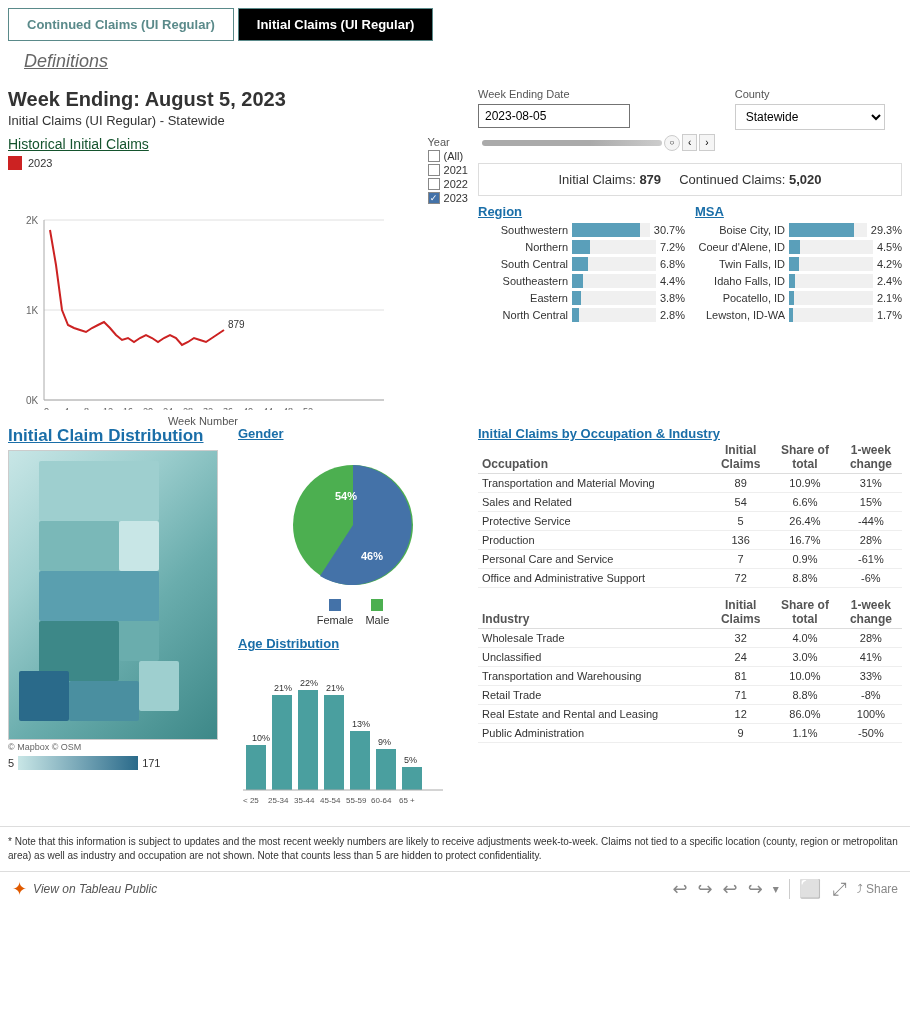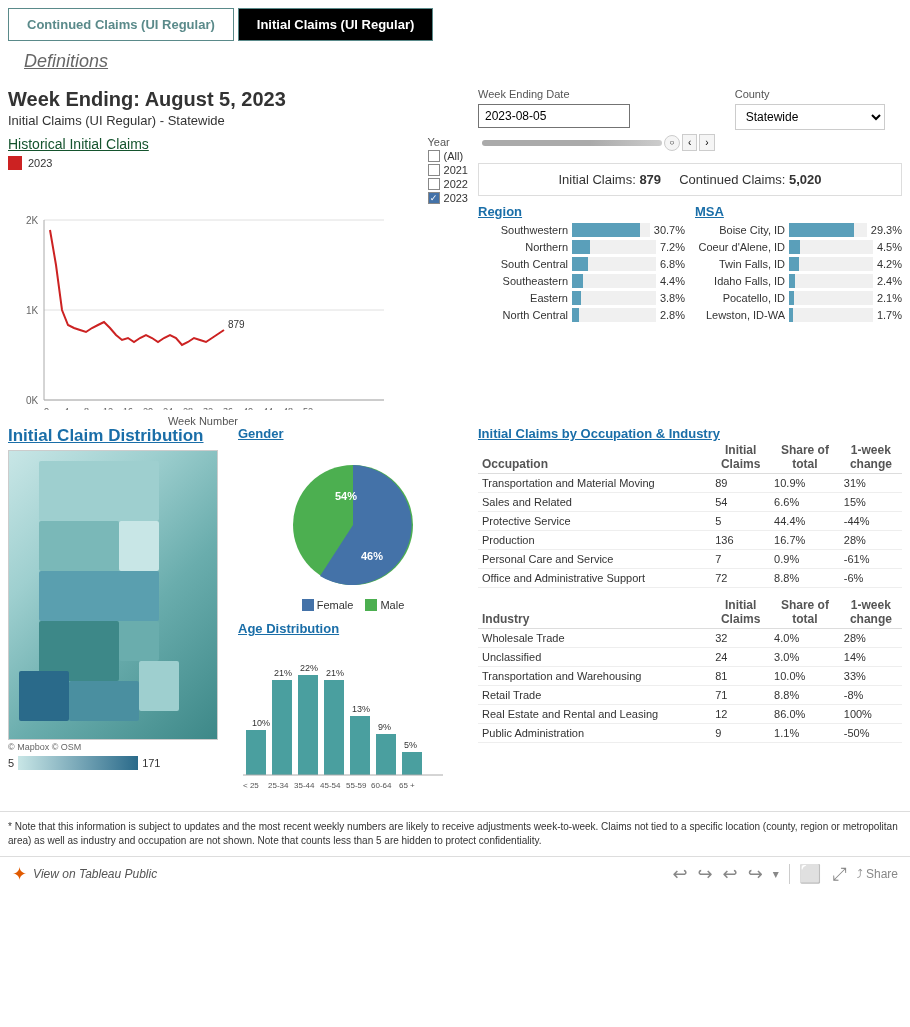--- a/index.html
+++ b/index.html
@@ -58,34 +58,34 @@
     .map-title { color: #1a6ea8; font-size: 17px; font-weight: bold; text-decoration: underline; margin-bottom: 4px; }
     .map-placeholder { width: 210px; height: 290px; background: linear-gradient(135deg, #c8e6e6 0%, #9ecfcf 30%, #6aadad 60%, #3d8888 100%); position: relative; border: 1px solid #ccc; }
     .map-attribution { font-size: 9px; color: #666; margin-top: 2px; }
     .map-legend { display: flex; align-items: center; gap: 4px; margin-top: 4px; font-size: 11px; }
     .map-legend-grad { width: 120px; height: 14px; background: linear-gradient(to right, #c8e6e6, #2a6a8a); }
 
     .gender-age-section { flex: 0 0 230px; margin-left: 10px; }
     .gender-title { color: #1a6ea8; font-size: 13px; font-weight: bold; text-decoration: underline; margin-bottom: 4px; }
 
     .gender-legend { display: flex; gap: 12px; justify-content: center; margin-top: 4px; font-size: 11px; }
-    .gender-legend-item { display: flex; align-items: center; gap: 3px; }
+    .gender-legend-item { display: flex; align-items: center; gap: 3px; flex-direction: column; }
     .gender-box { width: 12px; height: 12px; }
 
     .age-title { color: #1a6ea8; font-size: 13px; font-weight: bold; text-decoration: underline; margin-top: 10px; margin-bottom: 4px; }
 
     
     .occupation-section { flex: 1; margin-left: 10px; }
     .occ-title { color: #1a6ea8; font-size: 13px; font-weight: bold; text-decoration: underline; }
 
     table { width: 100%; border-collapse: collapse; font-size: 11px; }
     th { font-size: 12px; color: #555; padding: 2px 4px; border-bottom: 1px solid #ddd; text-align: center; vertical-align: bottom; }
     td { padding: 3px 4px; border-bottom: 1px solid #eee; }
     td:first-child { font-weight: normal; }
-    td:not(:first-child) { text-align: left; }
+    td:not(:first-child) { text-align: center; }
 
     .note-text { font-size: 10px; color: #333; padding: 8px; border-top: 1px solid #ddd; margin-top: 8px; line-height: 1.4; }
 
     .footer { display: flex; align-items: center; justify-content: space-between; padding: 6px 12px; border-top: 1px solid #ddd; }
     .tableau-brand { display: flex; align-items: center; gap: 6px; font-size: 12px; color: #555; }
     .footer-nav { display: flex; gap: 10px; align-items: center; }
     .footer-btn { font-size: 18px; color: #888; cursor: pointer; }
   </style>
 </head>
 <body>
@@ -411,21 +411,21 @@
           </tr>
           <tr>
             <td>Sales and Related</td>
       <td>54</td>
       <td>6.6%</td>
       <td>15%</td>
           </tr>
           <tr>
             <td>Protective Service</td>
       <td>5</td>
-      <td>44.4%</td>
+      <td>26.4%</td>
       <td>-44%</td>
           </tr>
           <tr>
             <td>Production</td>
       <td>136</td>
       <td>16.7%</td>
       <td>28%</td>
           </tr>
           <tr>
             <td>Personal Care and Service</td>
@@ -455,21 +455,21 @@
           <tr>
             <td>Wholesale Trade</td>
       <td>32</td>
       <td>4.0%</td>
       <td>28%</td>
           </tr>
           <tr>
             <td>Unclassified</td>
       <td>24</td>
       <td>3.0%</td>
-      <td>14%</td>
+      <td>41%</td>
           </tr>
           <tr>
             <td>Transportation and Warehousing</td>
       <td>81</td>
       <td>10.0%</td>
       <td>33%</td>
           </tr>
           <tr>
             <td>Retail Trade</td>
       <td>71</td>

